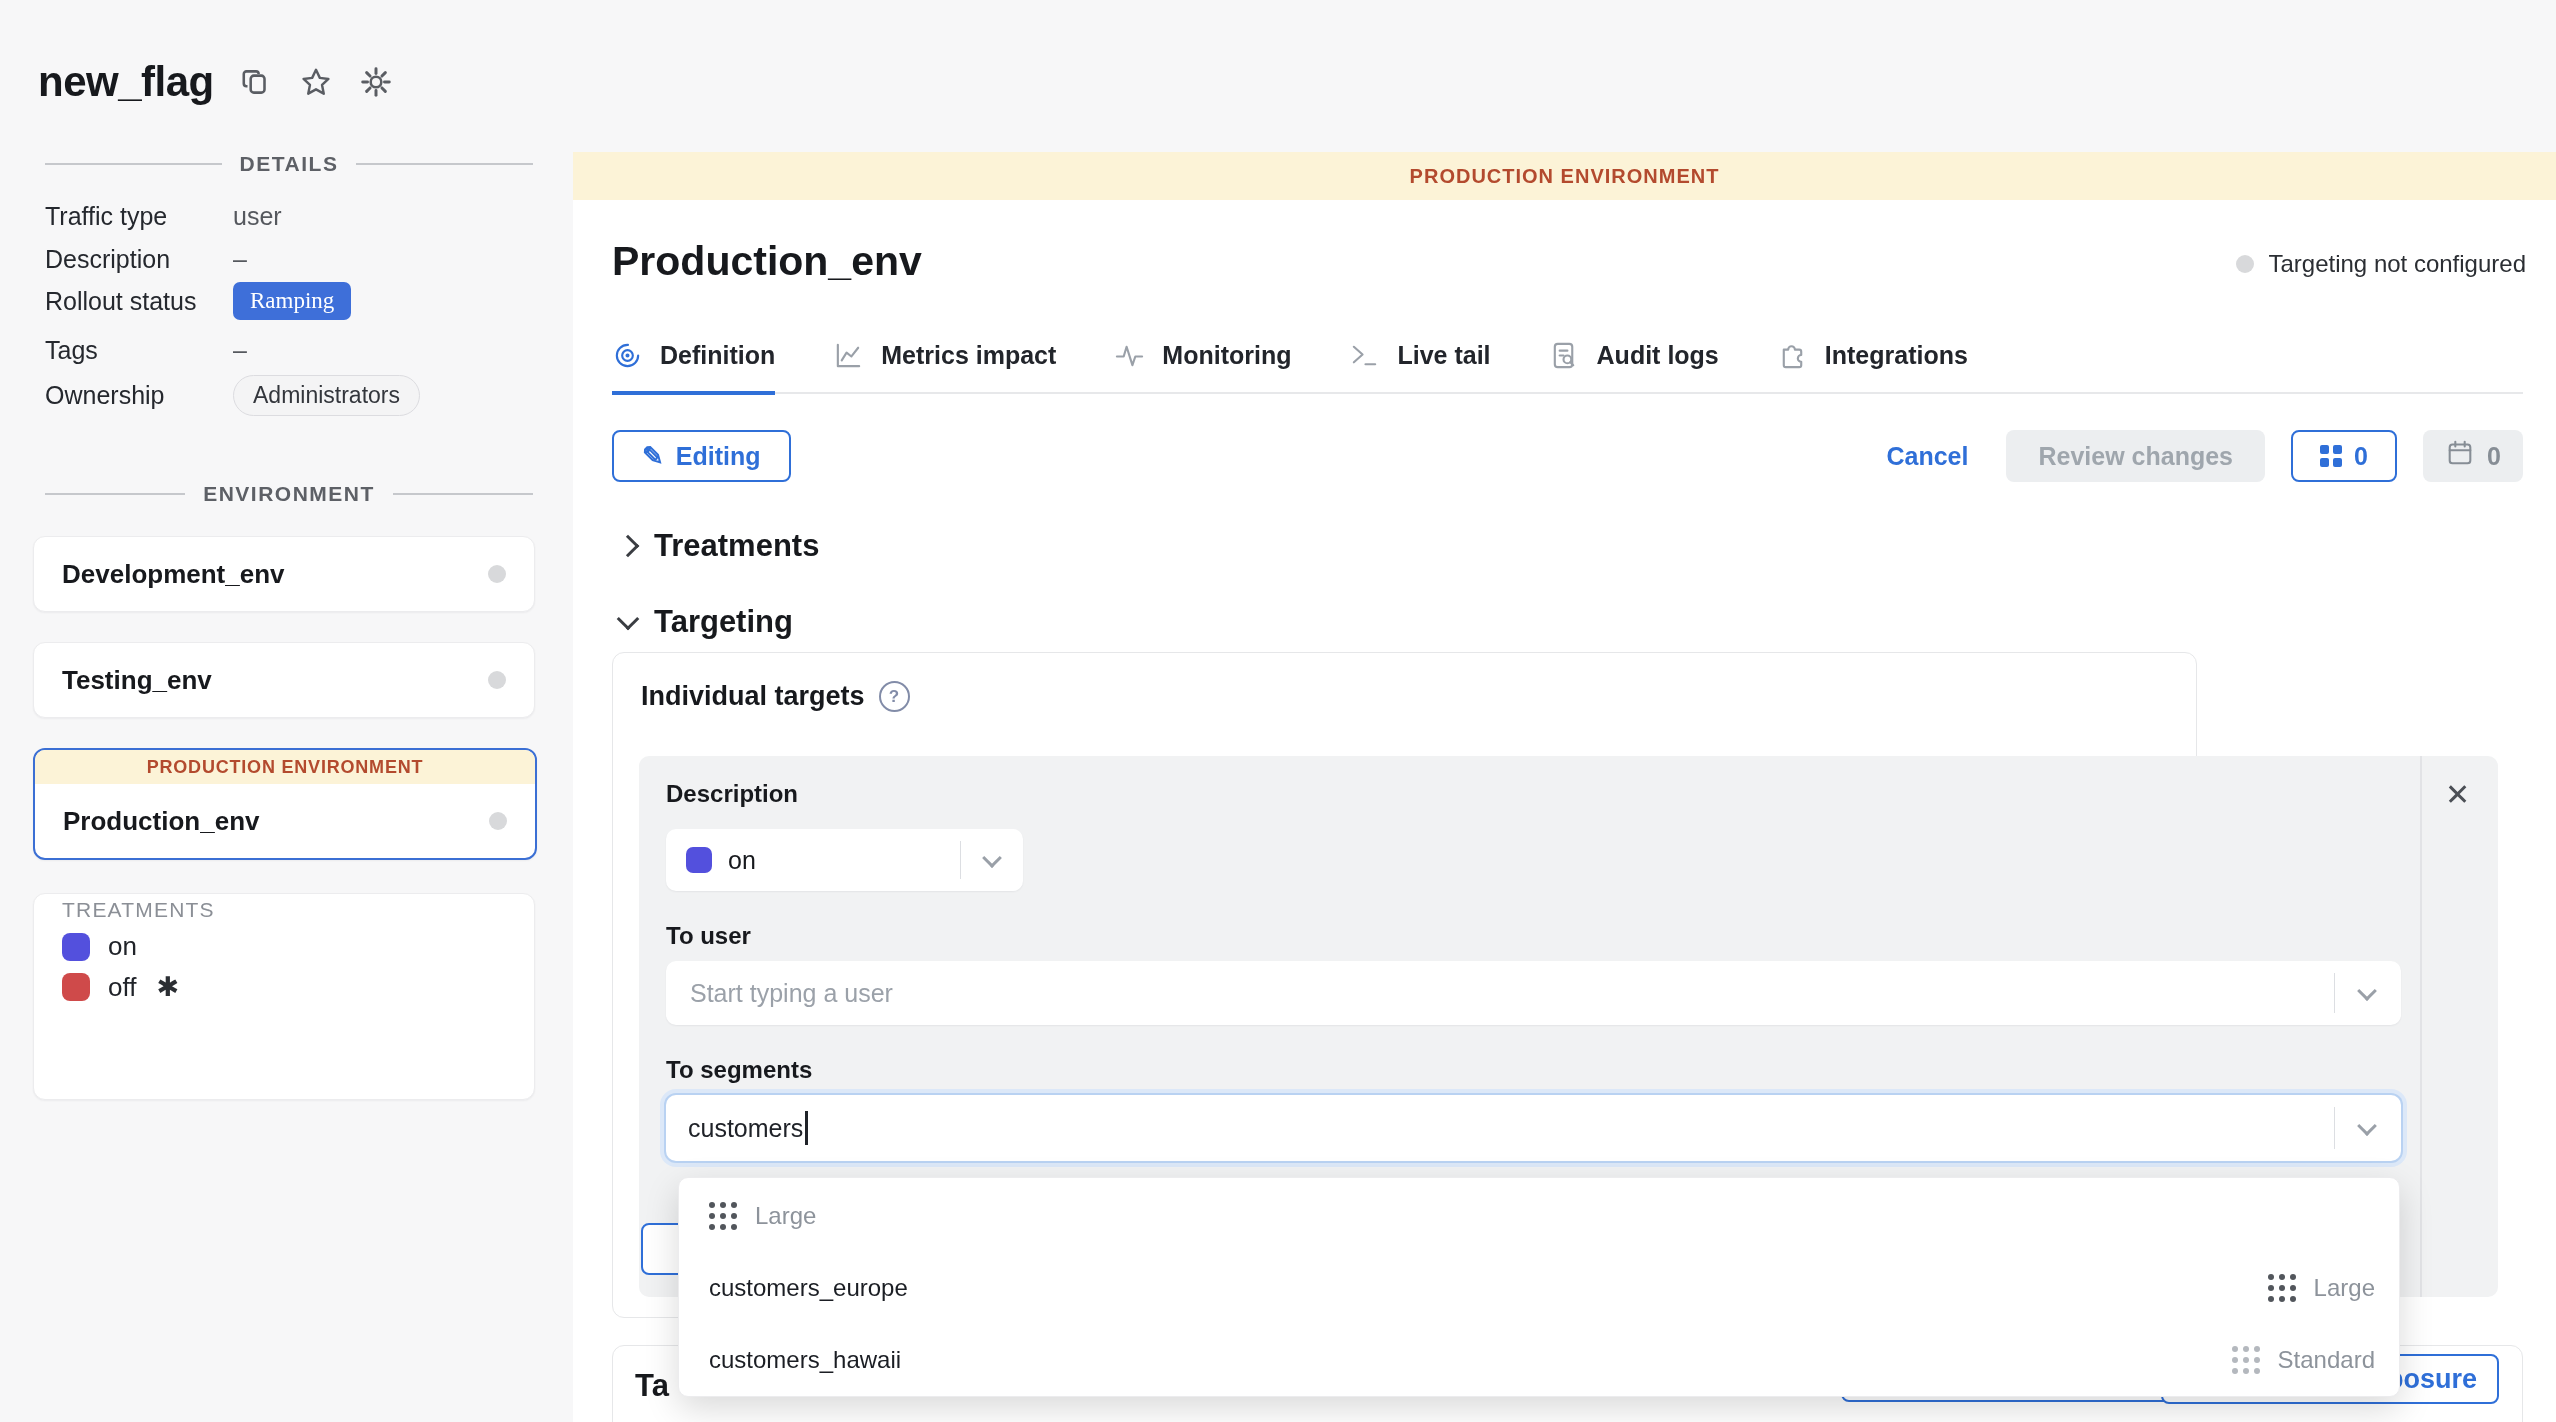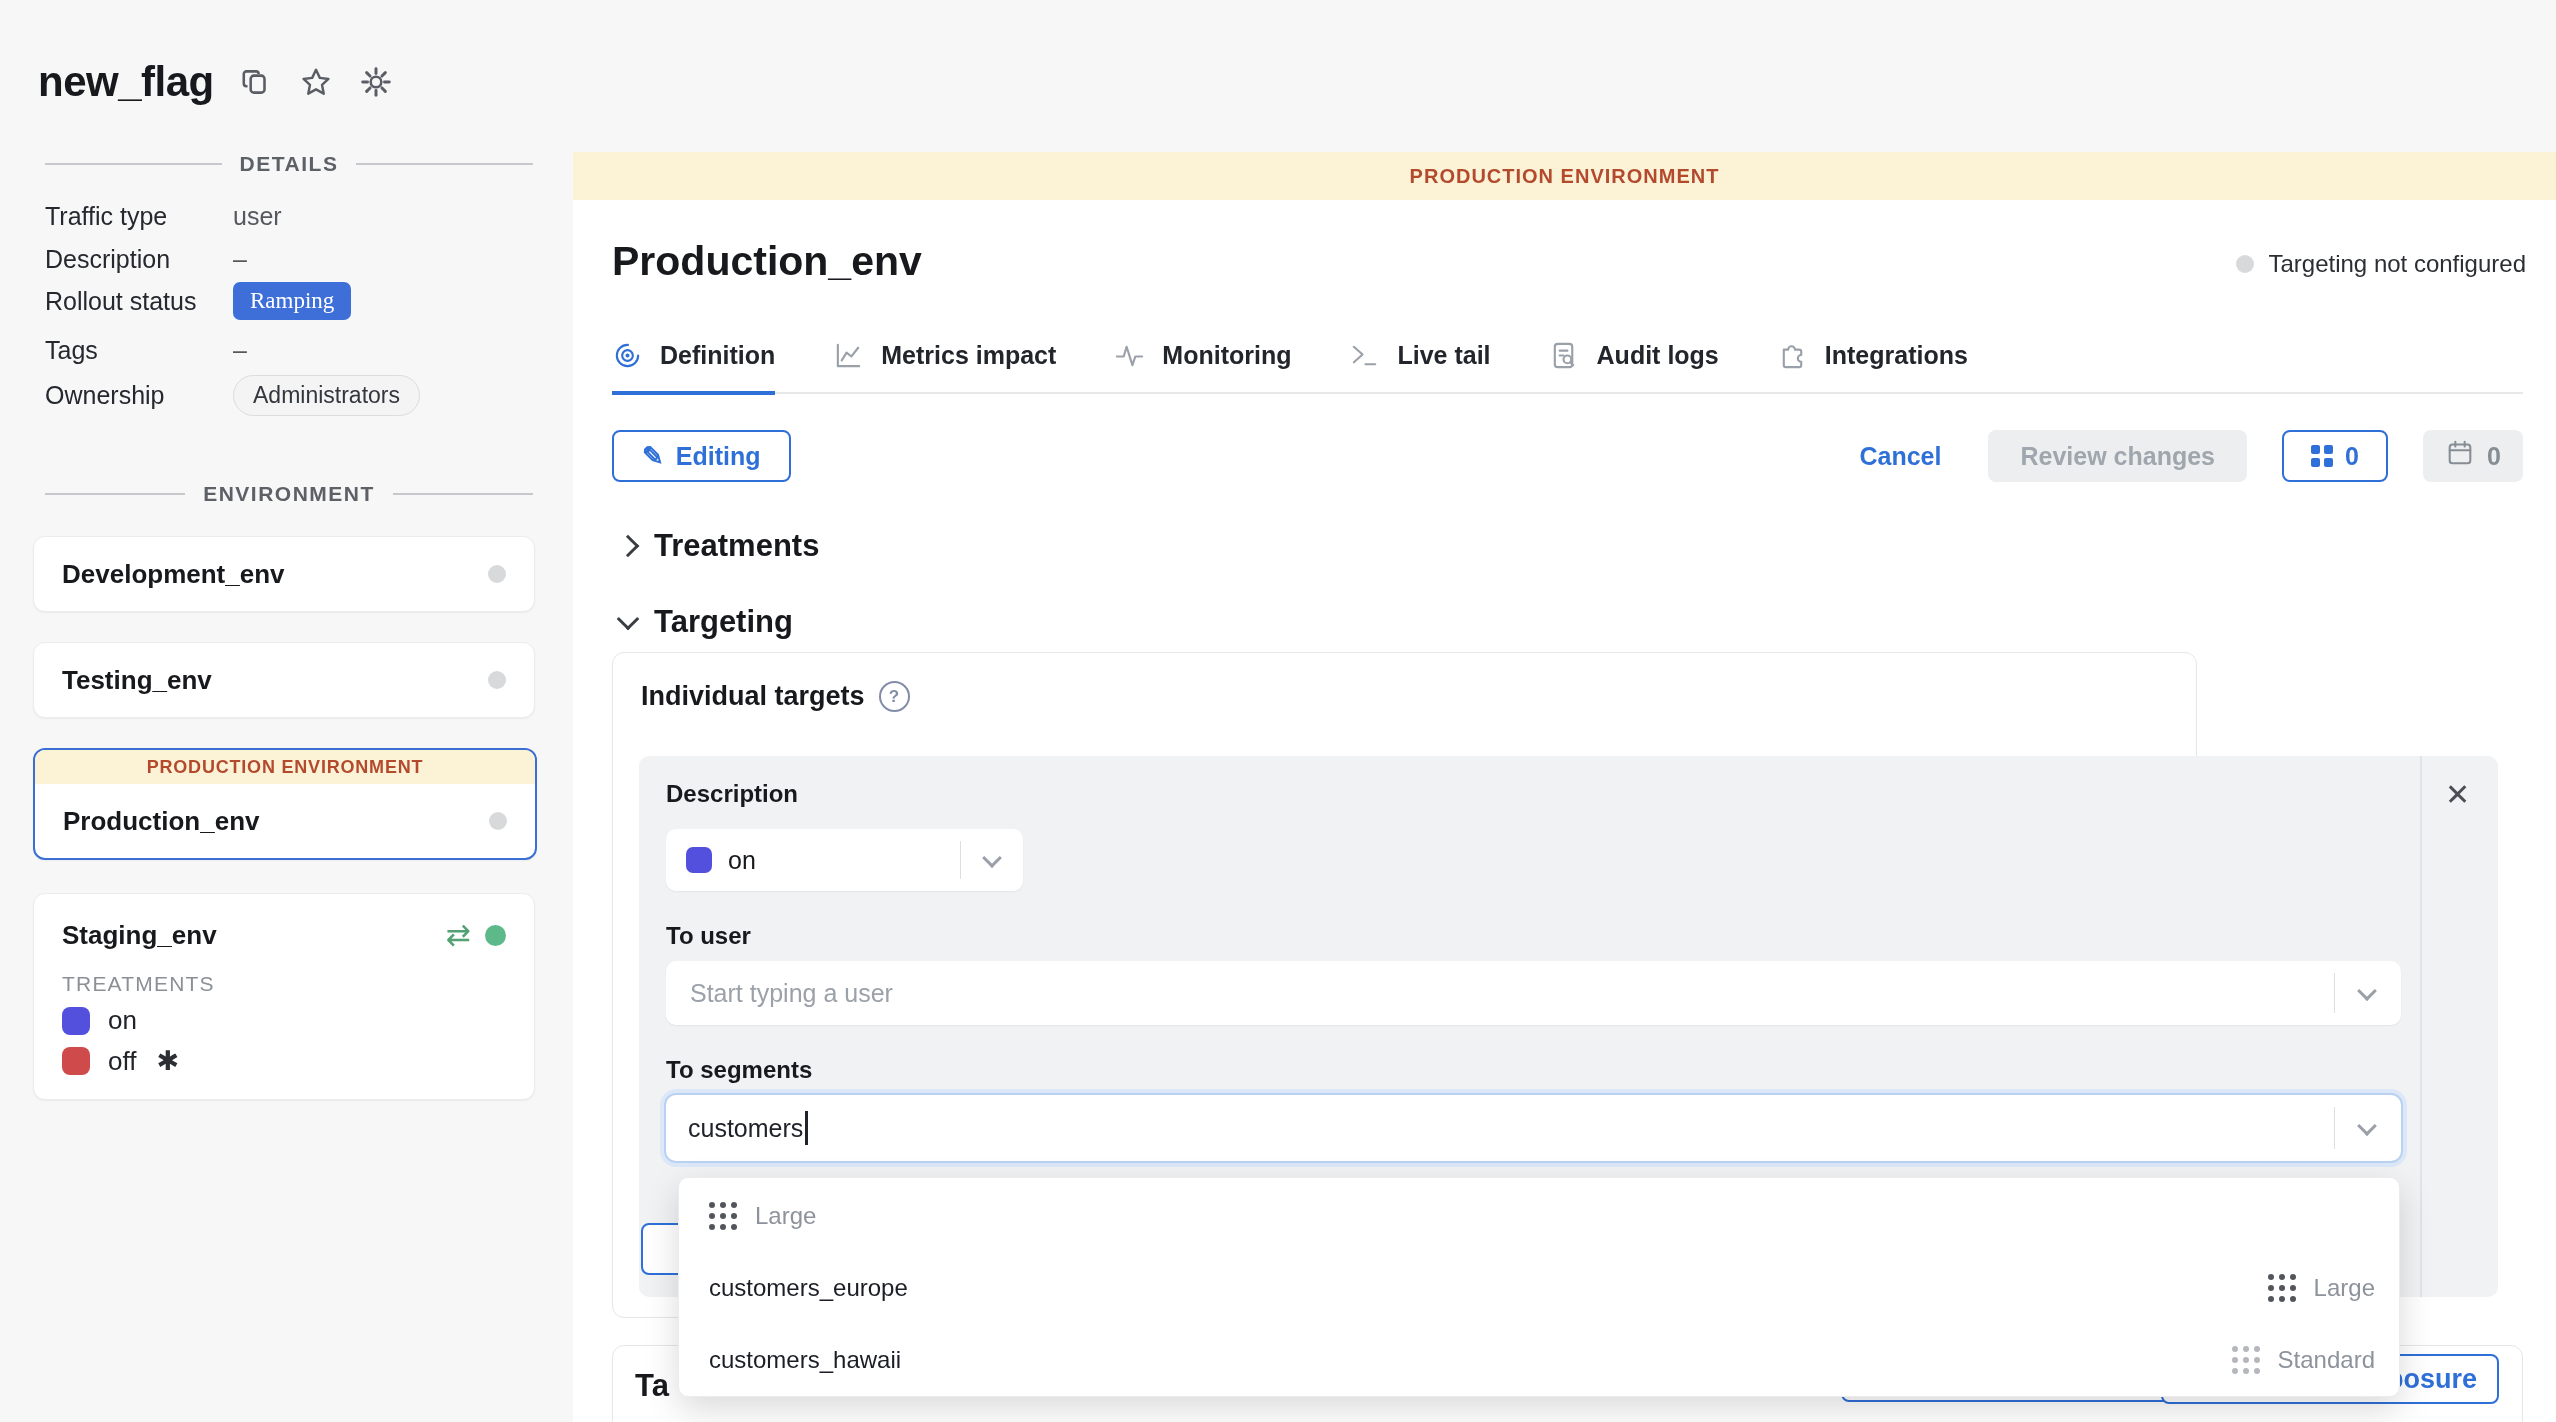--- a/index.html
+++ b/index.html
@@ -59,21 +59,21 @@
   .tab svg{width:31px;height:31px;stroke:#9aa0a8;fill:none;stroke-width:2.2;stroke-linecap:round;stroke-linejoin:round;}
   .tab.active svg{stroke:#2f6fd8;}
 
   
   .toolbar{left:612px;top:430px;width:1911px;height:52px;display:flex;align-items:center;}
   .btn{display:flex;align-items:center;justify-content:center;gap:12px;height:52px;border-radius:8px;
     font-size:25px;font-weight:600;cursor:pointer;box-sizing:border-box;}
   .btn-outline{border:2px solid #2f6fd8;color:#2f6fd8;background:#fff;}
   .btn-editing{padding:0 28px;}
   .pencil{font-size:26px;}
-  .toolbar-right{margin-left:auto;display:flex;align-items:center;gap:35px;}
+  .toolbar-right{margin-left:auto;display:flex;align-items:center;gap:26px;}
   .link-cancel{font-size:25px;font-weight:600;color:#2f6fd8;cursor:pointer;margin-right:12px;}
   .btn-disabled{background:#eceef0;color:#9fa6ad;border:none;}
   .btn-review{padding:0 32px;}
   .btn-count{width:106px;}
   .btn-count-gray{width:100px;color:#868d95;}
   .gridicon{display:grid;grid-template-columns:9px 9px;grid-template-rows:9px 9px;gap:4px;}
   .gridicon i{background:#2f6fd8;border-radius:2px;}
   .calicon svg{width:30px;height:30px;stroke:#868d95;fill:none;stroke-width:2.2;stroke-linecap:round;}
 
   
@@ -207,27 +207,20 @@
   </div>
 </div>
 <div class="abs env-card selected" style="top:748px;">
   <div class="env-banner">PRODUCTION ENVIRONMENT</div>
   <div class="env-row">
     <span class="env-name">Production_env</span>
     <span class="dot dot-gray"></span>
   </div>
 </div>
 <div class="abs env-card" style="top:893px;height:205px;">
-  <div class="env-row" style="height:66px;padding-top:8px;">
-    <span class="env-name">Staging_env</span>
-    <span style="display:flex;align-items:center;gap:14px;">
-      <span class="sync">⇄</span>
-      <span class="dot dot-green"></span>
-    </span>
-  </div>
   <div class="treat-head">TREATMENTS</div>
   <div class="treat-row">
     <span class="sq" style="background:#5350dd;"></span>
     <span class="treat-name">on</span>
   </div>
   <div class="treat-row">
     <span class="sq" style="background:#cf4a4a;"></span>
     <span class="treat-name">off</span>
     <span class="asterisk">✱</span>
   </div>

